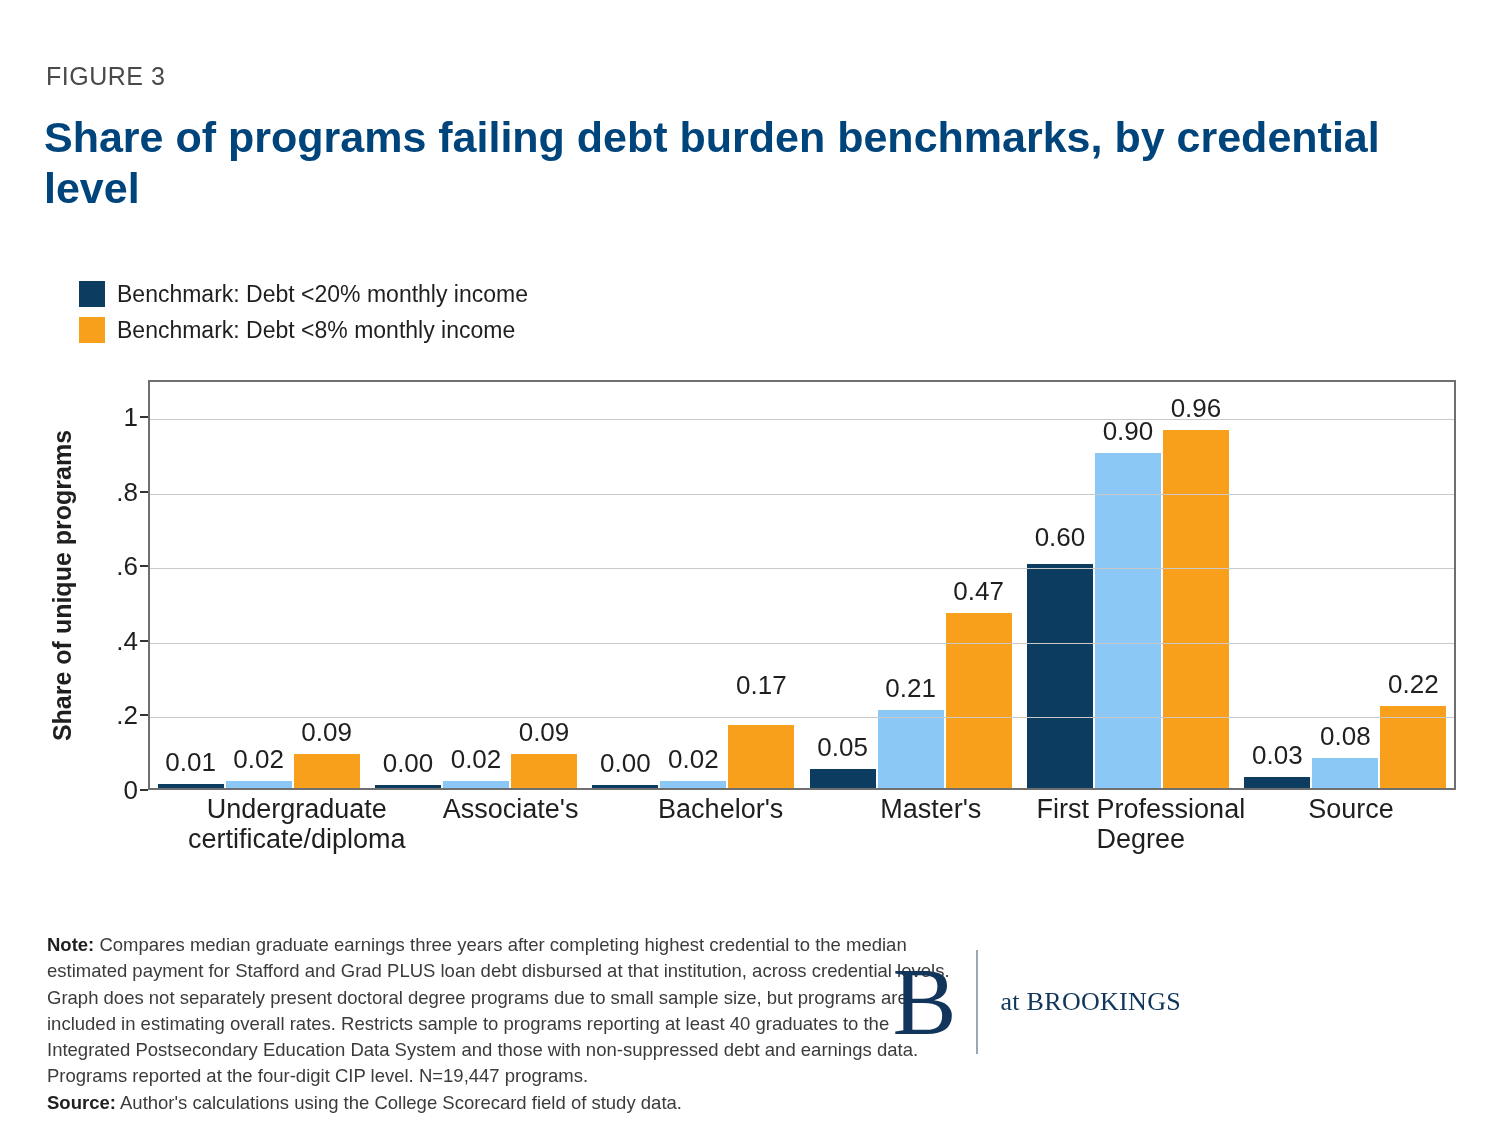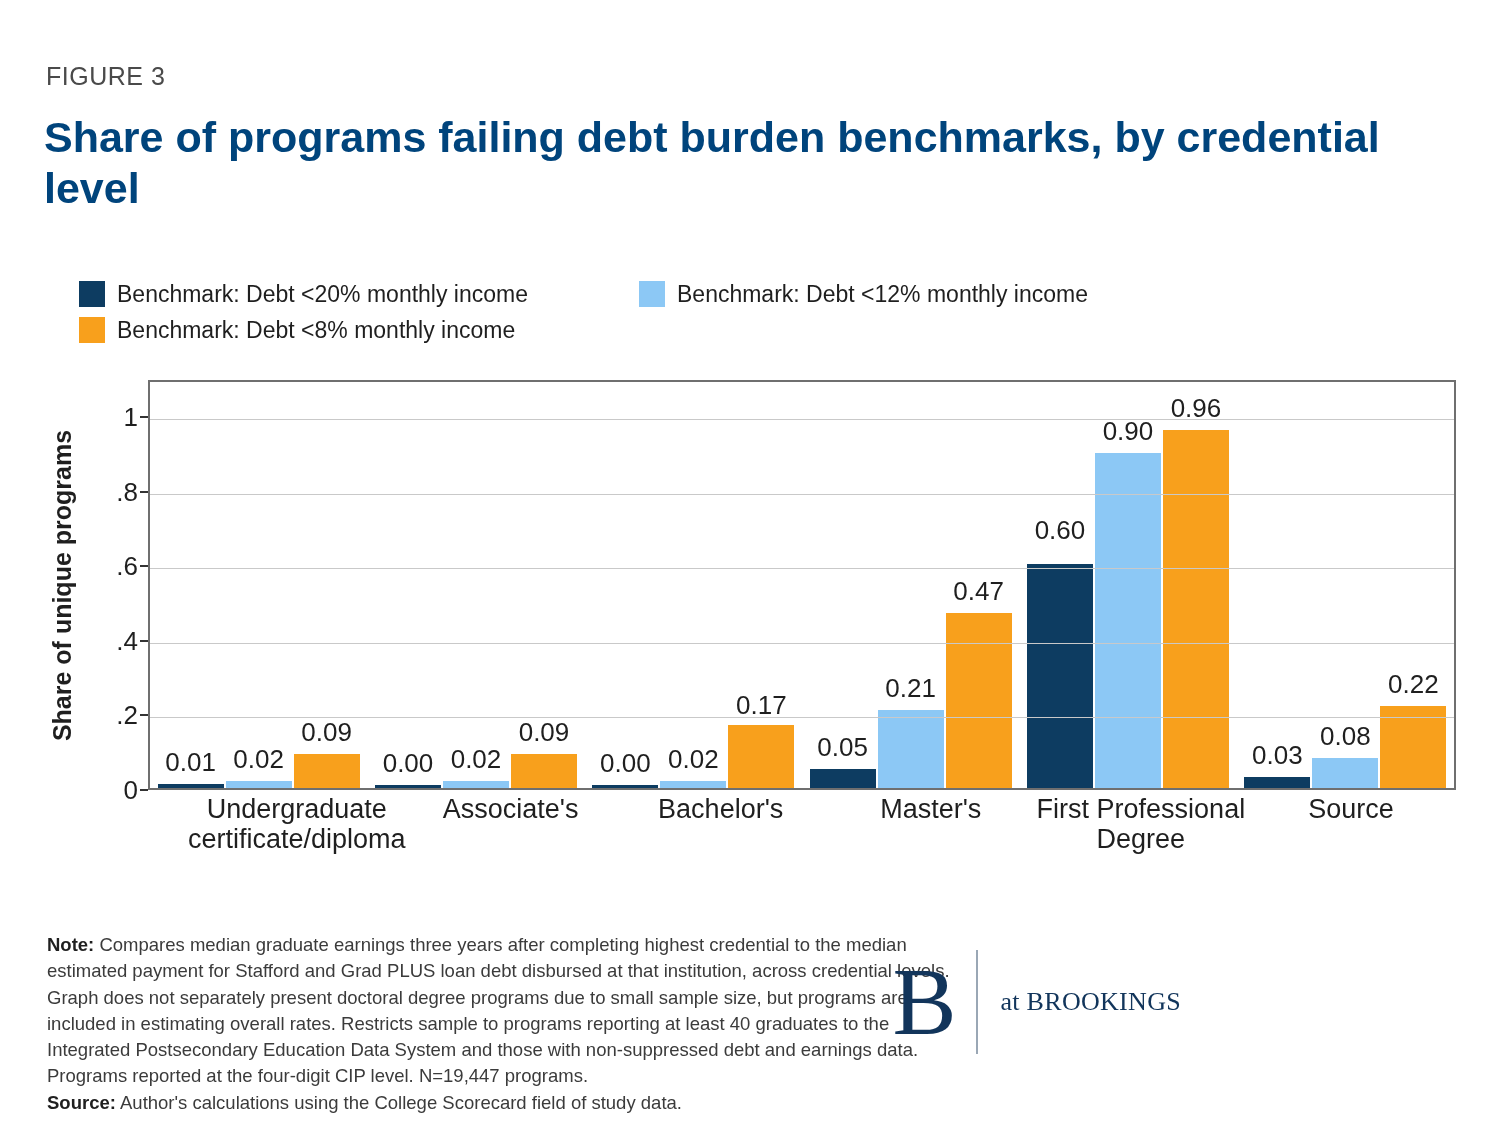--- a/index.html
+++ b/index.html
@@ -262,24 +262,20 @@
 <div class="page">
 
   <div class="figure-label">FIGURE 3</div>
   <div class="title">Share of programs failing debt burden benchmarks, by credential level</div>
 
   <div class="legend">
     <div class="legend-row">
       <div class="legend-item first">
         <span class="swatch" style="background:#0d3c61"></span>
         <span class="legend-text">Benchmark: Debt &lt;20% monthly income</span>
-      </div>
-      <div class="legend-item">
-        <span class="swatch" style="background:#8cc8f5"></span>
-        <span class="legend-text">Benchmark: Debt &lt;12% monthly income</span>
       </div>
     </div>
     <div class="legend-row">
       <div class="legend-item first">
         <span class="swatch" style="background:#f8a01c"></span>
         <span class="legend-text">Benchmark: Debt &lt;8% monthly income</span>
       </div>
     </div>
   </div>
 
@@ -342,21 +338,21 @@
                 <div class="bar-holder">
                   <div class="bar" style="height: 3px; background: rgb(13, 60, 97);"></div>
                   <div class="bar-value" style="bottom: 9px;">0.00</div>
                 </div>
                 <div class="bar-holder">
                   <div class="bar" style="height: 7.45455px; background: rgb(140, 200, 245);"></div>
                   <div class="bar-value" style="bottom: 13.4545px;">0.02</div>
                 </div>
                 <div class="bar-holder">
                   <div class="bar" style="height: 63.3636px; background: rgb(248, 160, 28);"></div>
-                  <div class="bar-value" style="bottom: 67px;">0.17</div>
+                  <div class="bar-value" style="bottom: 87px;">0.17</div>
                 </div>
               </div>
             </div>
             <div class="group">
               <div class="bars">
                 <div class="bar-holder">
                   <div class="bar" style="height: 18.6364px; background: rgb(13, 60, 97);"></div>
                   <div class="bar-value" style="bottom: 24.6364px;">0.05</div>
                 </div>
                 <div class="bar-holder">
@@ -366,21 +362,21 @@
                 <div class="bar-holder">
                   <div class="bar" style="height: 175.182px; background: rgb(248, 160, 28);"></div>
                   <div class="bar-value" style="bottom: 181.182px;">0.47</div>
                 </div>
               </div>
             </div>
             <div class="group">
               <div class="bars">
                 <div class="bar-holder">
                   <div class="bar" style="height: 223.636px; background: rgb(13, 60, 97);"></div>
-                  <div class="bar-value" style="bottom: 242px;">0.60</div>
+                  <div class="bar-value" style="bottom: 235px;">0.60</div>
                 </div>
                 <div class="bar-holder">
                   <div class="bar" style="height: 335.455px; background: rgb(140, 200, 245);"></div>
                   <div class="bar-value" style="bottom: 341.455px;">0.90</div>
                 </div>
                 <div class="bar-holder">
                   <div class="bar" style="height: 357.818px; background: rgb(248, 160, 28);"></div>
                   <div class="bar-value" style="bottom: 363.818px;">0.96</div>
                 </div>
               </div>

